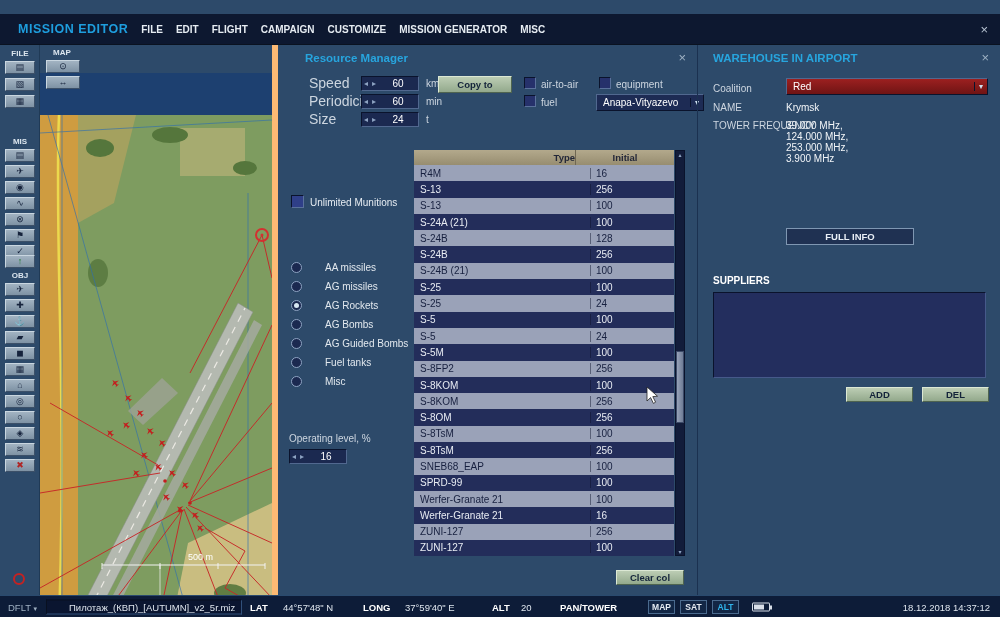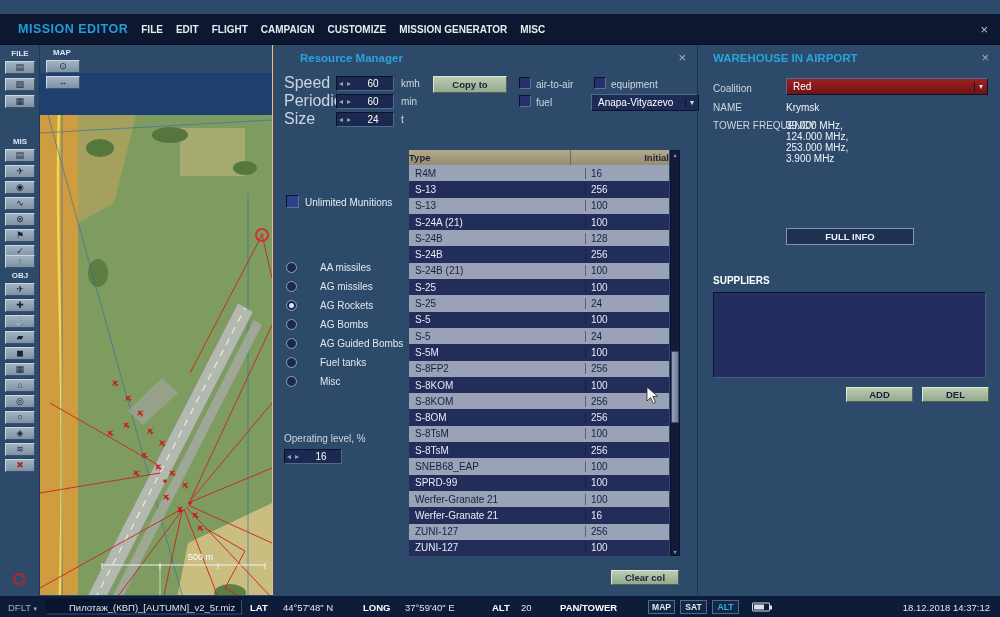--- a/index.html
+++ b/index.html
@@ -57,44 +57,44 @@
         color:#fff; font-size:10px; padding-left:6px; cursor:pointer; }
   .dd .dd-arrow { margin-left:auto; width:13px; text-align:center; color:#cfe0f0;
                   font-size:8px; border-left:1px solid #0a132c; }
   .btn-sage { position:absolute; background:linear-gradient(#bccdb4,#93a98c);
               border:1px solid; border-color:#dce8d4 #4f6450 #4f6450 #dce8d4;
               color:#14243a; font-weight:bold; font-size:9.5px;
               display:flex; align-items:center; justify-content:center; cursor:pointer; }
 
   
   .rm-panel { position:absolute; left:272px; top:45px; width:425px; height:550px;
-              border-left:1px solid #fdba74; }
+              border-left:6px solid #fdba74; }
   .rm-fields { position:absolute; left:11px; top:29px; }
   .rm-field { display:flex; align-items:center; height:18px; }
-  .rm-field .f-label { width:52px; color:#cdd6e0; font-size:16px; }
+  .rm-field .f-label { width:52px; color:#cdd6e0; font-size:14px;margin-left:20px; }
   .rm-field .f-unit { margin-left:7px; color:#cdd6e0; font-size:10px; }
   .tabbar { position:absolute; left:158px; top:69px; width:267px; height:29px;
             background:#12203f; border:1px solid #0a132c; display:flex;
             align-items:center; padding-left:7px; gap:6px; }
   .tab { height:21px; padding:0 12px; display:flex; align-items:center;
          background:#243158; border:1px solid; border-color:#4b6290 #0c1634 #0c1634 #4b6290;
          color:#dfe6ee; font-size:10px; font-weight:bold; cursor:pointer; }
   .tab.active { color:#30b4ea; }
   .radio-list { position:absolute; left:13px; top:213px; }
   .radio-row { display:flex; align-items:center; height:19px; cursor:pointer; }
   .radio { width:11px; height:11px; border-radius:50%; background:#1b2950;
            border:1px solid #8ea3c2; position:relative; flex:0 0 auto; }
   .radio-row.selected .radio::after { content:""; position:absolute; inset:2px;
            border-radius:50%; background:#d6e6f2; }
   .radio-label { margin-left:23px; color:#e2e8ee; font-size:10px; }
   .rm-table { position:absolute; left:136px; top:105px; width:260px; }
   .tbl-head { display:flex; height:15px; background:linear-gradient(#b3a98c,#978d70);
               color:#232738; font-size:9.5px; font-weight:bold; }
-  .tbl-head .c1 { width:162px; text-align:left; line-height:15px; border-right:1px solid #6f6753; }
-  .tbl-head .c2 { flex:1; text-align:right; line-height:15px; }
+  .tbl-head .c1 { width:162px; text-align:right; line-height:15px; border-right:1px solid #6f6753; }
+  .tbl-head .c2 { flex:1; text-align:center; line-height:15px; }
   .tbl-row { display:flex; height:16.3px; font-size:10px; align-items:center; cursor:default; }
   .tbl-row .c1 { width:177px; padding-left:6px; border-right:1px solid rgba(10,16,40,.45);
                  overflow:hidden; white-space:nowrap; }
   .tbl-row .c2 { flex:1; padding-left:5px; }
   .tbl-row.even { background:#9aa2b8; color:#17203f; }
   .tbl-row.odd  { background:#232d5a; color:#e8ecf3; }
   .rm-scroll { position:absolute; left:397px; top:105px; width:10px; height:406px;
                background:#121c3a; border:1px solid #0a132c; font-size:6px;
                color:#8ea3c2; text-align:center; }
   .rm-scroll .thumb { position:absolute; left:0; right:0; top:200px; height:72px;

